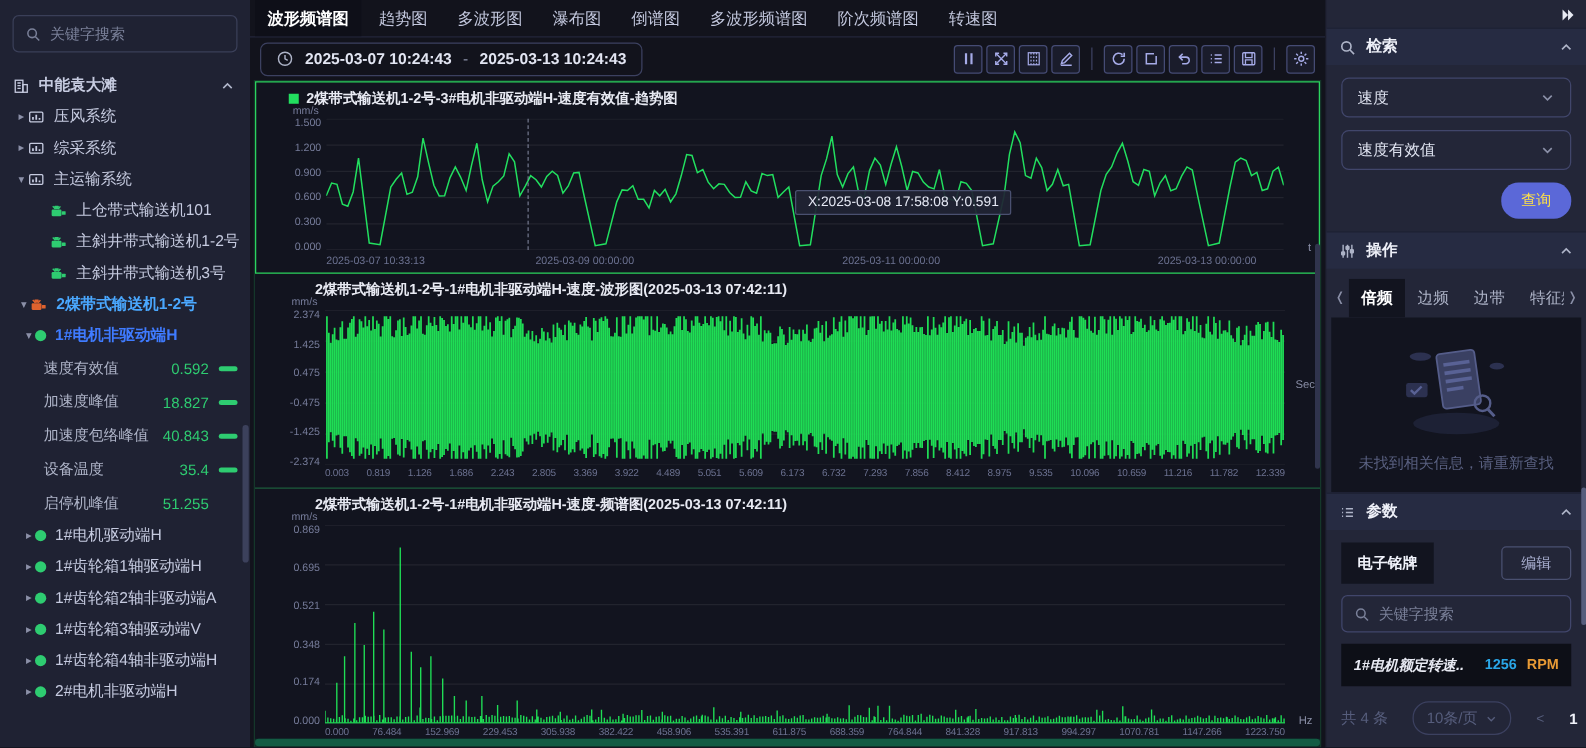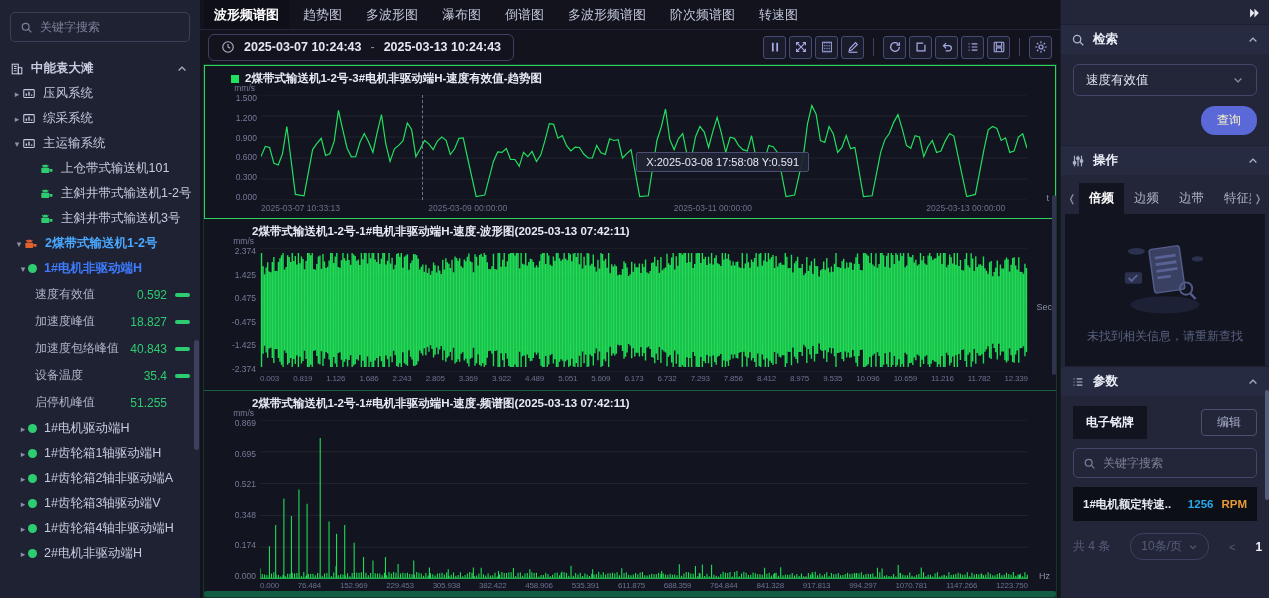--- a/index.html
+++ b/index.html
@@ -90,35 +90,35 @@
   .sec-head { height:30px; flex:0 0 30px; background:#262b42; display:flex; align-items:center; gap:8px; padding:0 10px;
     font-size:12.5px; font-weight:bold; color:#eef0f8; border-top:1px solid #1d2032; }
   .sec-head .ic { width:14px; height:14px; color:#aeb4c8; }
   .sec-head .chev { margin-left:auto; width:12px; height:12px; color:#aeb4c8; cursor:pointer; }
   .sec-body { padding:10px 12px; }
   .select { height:32px; border:1px solid #41466b; border-radius:6px; display:flex; align-items:center; justify-content:space-between;
     padding:0 12px; font-size:12.5px; color:#dfe3f0; margin-bottom:10px; cursor:pointer; }
   .select .chev { width:12px; height:12px; color:#8b90a8; }
   .chev svg { width:100%; height:100%; display:block; }
   .query-row { display:flex; justify-content:flex-end; }
-  .btn-primary { background:#5b68d8; color:#fef9c3; font-size:12px; border:none; border-radius:14px; padding:6px 16px; cursor:pointer; }
+  .btn-primary { background:#5b68d8; color:#fde047; font-size:12px; border:none; border-radius:14px; padding:6px 16px; cursor:pointer; }
   .op-tabs { display:flex; align-items:center; padding:8px 4px 0 4px; }
   .op-tab-arrow { width:14px; flex:0 0 14px; color:#8b90a8; font-size:10px; text-align:center; cursor:pointer; }
   .op-tab-strip { flex:1; display:flex; overflow:hidden; }
   .op-tab { padding:7px 10px; font-size:12.5px; color:#aeb4c8; white-space:nowrap; cursor:pointer; flex:0 0 auto; }
   .op-tab.active { background:#12141f; color:#fff; font-weight:bold; }
   .op-empty { margin:0 4px; background:#12141f; height:152px; display:flex; flex-direction:column; align-items:center; justify-content:center; gap:6px; }
   .op-empty-text { font-size:12px; color:#596080; }
   .param-top { display:flex; align-items:center; justify-content:space-between; margin-bottom:9px; }
   .chip { background:#12141f; color:#f0f2fa; font-size:12px; font-weight:bold; padding:8px 13px; cursor:pointer; }
   .btn-outline { border:1px solid #4a5070; border-radius:4px; background:transparent; color:#a9afd0; font-size:12px; padding:4px 15px; cursor:pointer; }
   .param-search { height:30px; border:1px solid #41466b; border-radius:5px; display:flex; align-items:center; gap:7px; padding:0 9px; color:#7a8099; margin-bottom:9px; cursor:text; }
   .param-search .ic { width:13px; height:13px; }
   .prow { background:#0d0f17; height:34px; display:flex; align-items:center; padding:0 10px; font-size:11.5px; cursor:pointer; }
-  .prow .pname { color:#e8eaf3; font-weight:bold; }
+  .prow .pname { color:#e8eaf3; font-weight:bold;font-style:italic; }
   .prow .pval { margin-left:auto; color:#2aa7e8; font-weight:bold; }
   .prow .punit { margin-left:8px; color:#e89a35; font-weight:bold; }
   .pagi { display:flex; align-items:center; gap:20px; margin-top:12px; font-size:12px; color:#565d7c; white-space:nowrap; }
   .page-size { border:1px solid #3c4160; border-radius:13px; padding:4px 10px; display:flex; align-items:center; gap:6px; color:#565d7c; cursor:pointer; }
   .page-size .chev { width:10px; height:10px; }
   .pagi .parrow { cursor:pointer; font-size:11px; }
   .pagi .pcur { color:#f0f2fa; font-weight:bold; cursor:pointer; }
   .panel .vscroll2 { position:absolute; right:0; top:390px; width:4px; height:110px; background:#565d7c; border-radius:2px; }
 </style>
 </head>
@@ -542,20 +542,28 @@
           </span>
         <span>检索</span>
         <span class="chev">
             <svg viewBox="0 0 16 16" fill="none" stroke="currentColor" stroke-width="1.7">
               <path d="M3.5 10L8 5.5l4.5 4.5"></path>
             </svg>
           </span>
       </div>
       <div class="sec-body">
         <div class="select">
+          <span>速度</span>
+          <span class="chev">
+              <svg viewBox="0 0 16 16" fill="none" stroke="currentColor" stroke-width="1.7">
+                <path d="M3.5 6l4.5 4.5L12.5 6"></path>
+              </svg>
+            </span>
+        </div>
+        <div class="select">
           <span>速度有效值</span>
           <span class="chev">
               <svg viewBox="0 0 16 16" fill="none" stroke="currentColor" stroke-width="1.7">
                 <path d="M3.5 6l4.5 4.5L12.5 6"></path>
               </svg>
             </span>
         </div>
         <div class="query-row">
           <button class="btn-primary">查询</button>
         </div>

